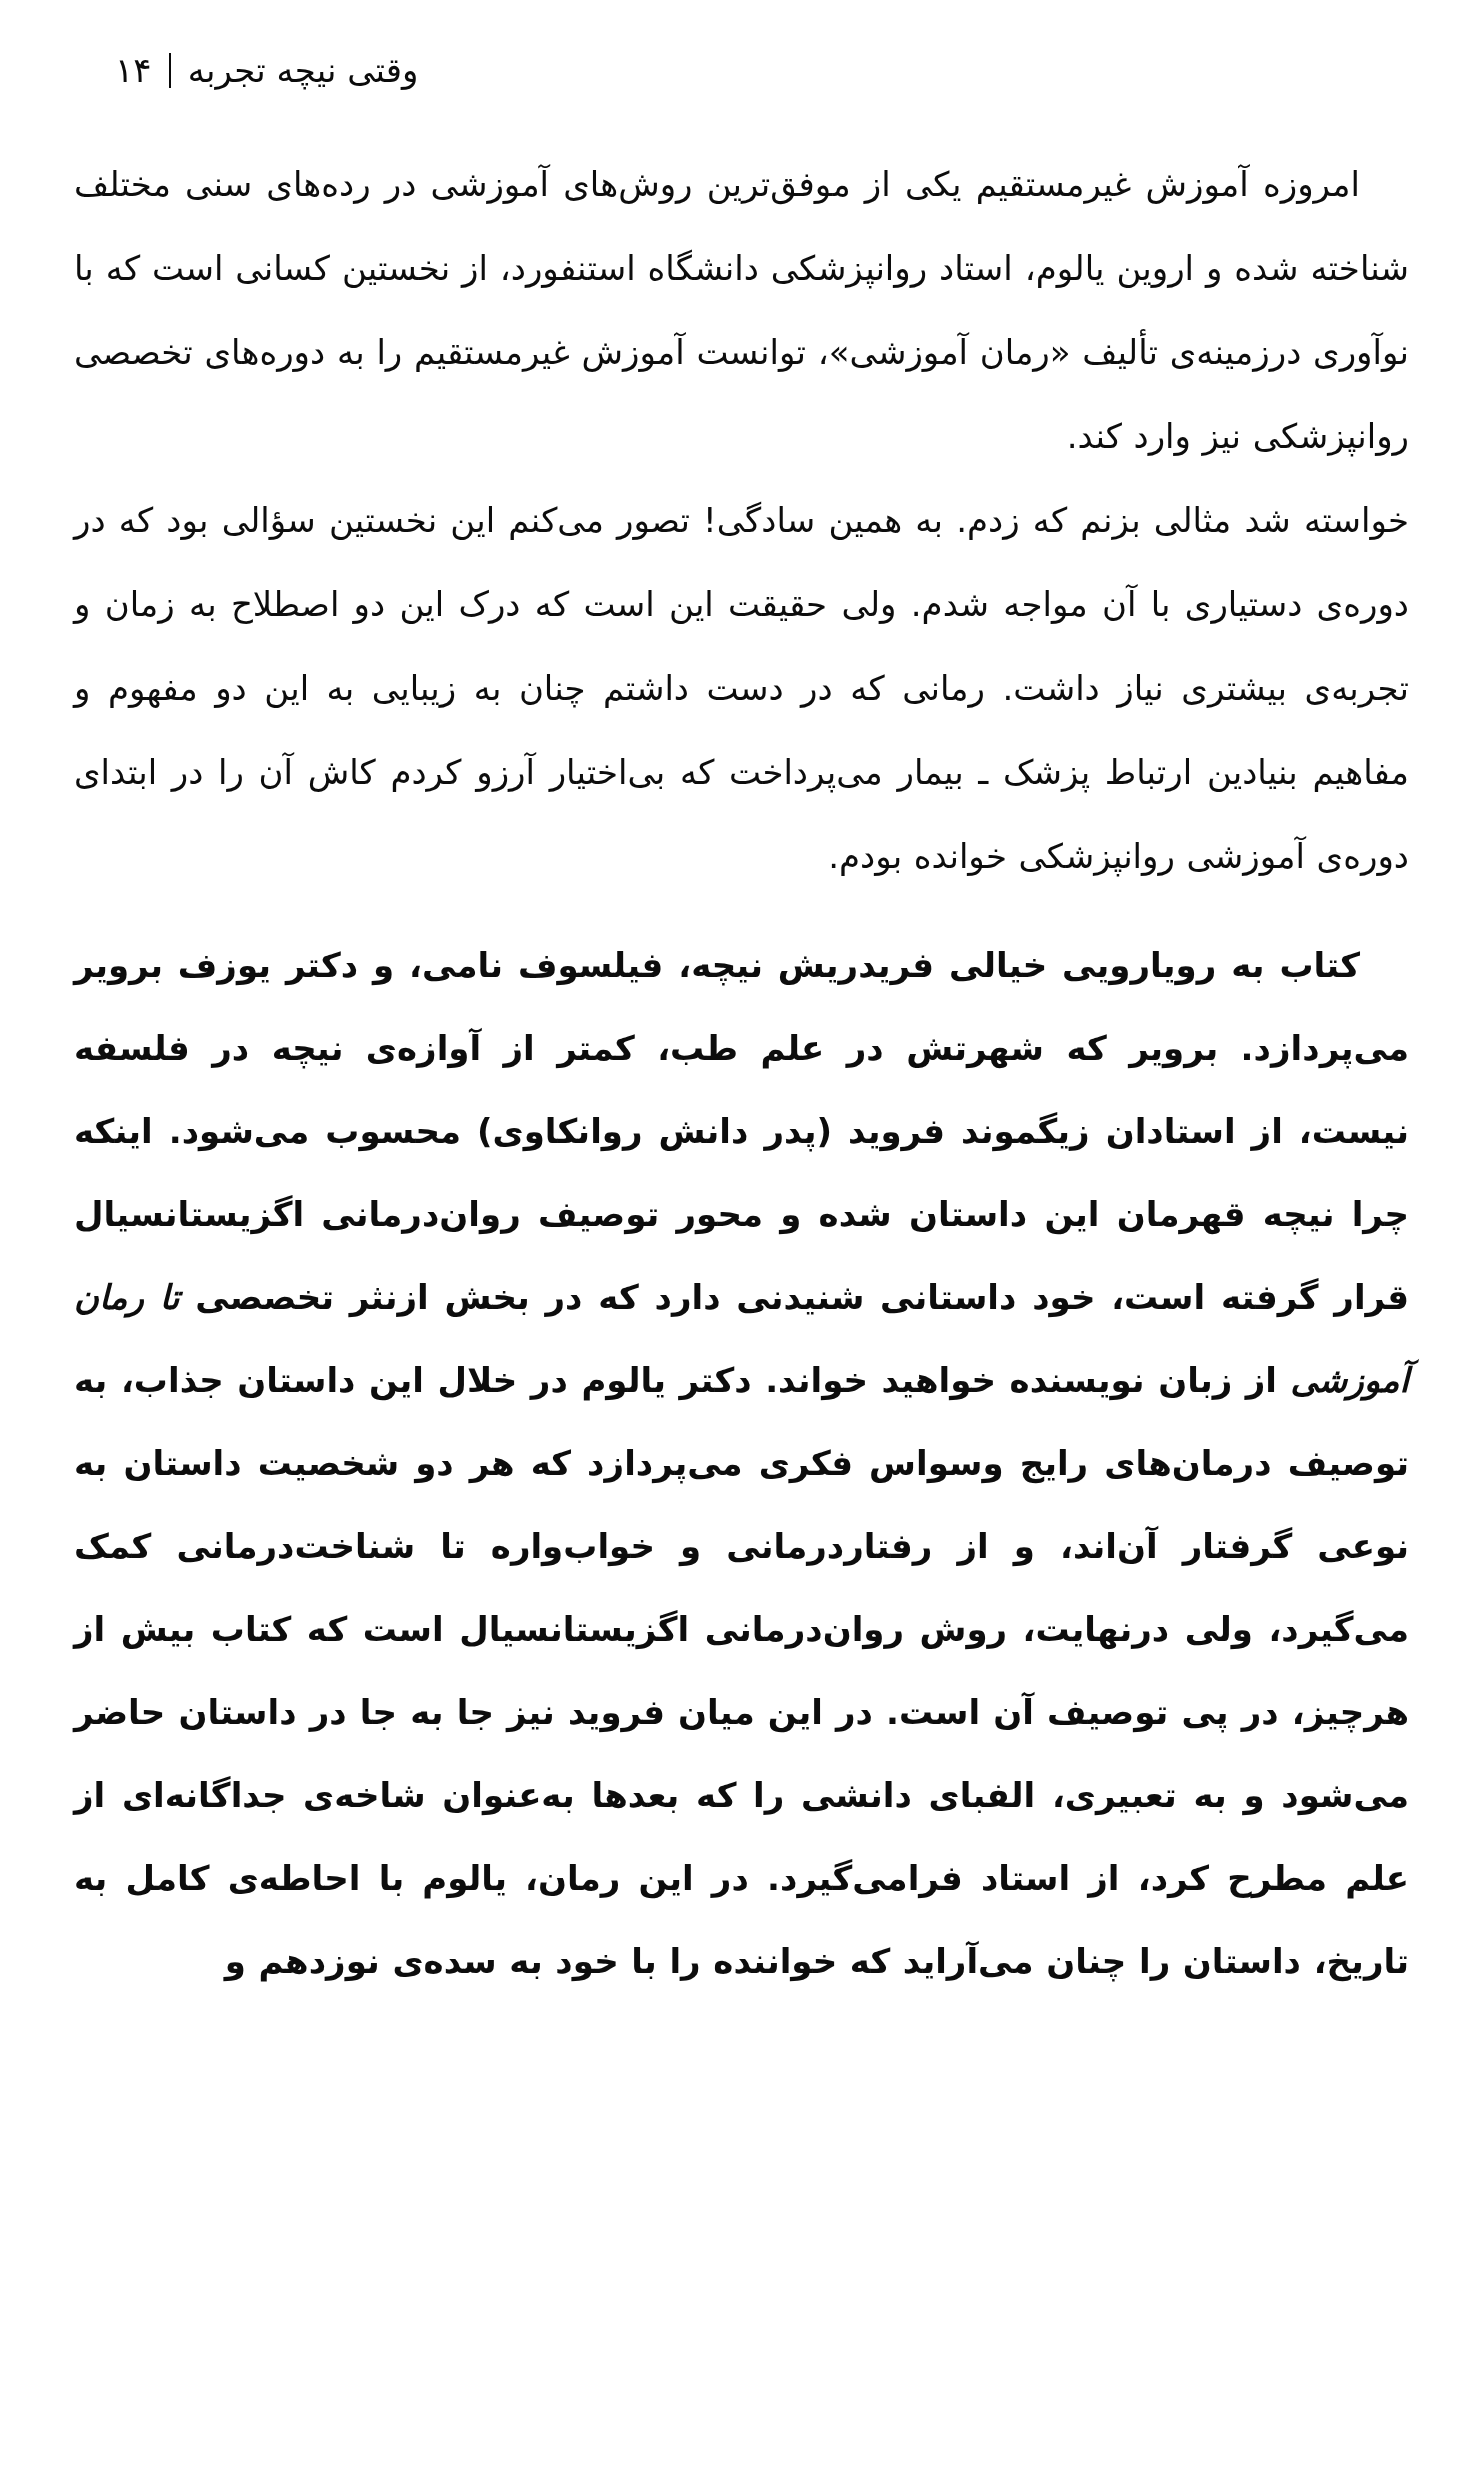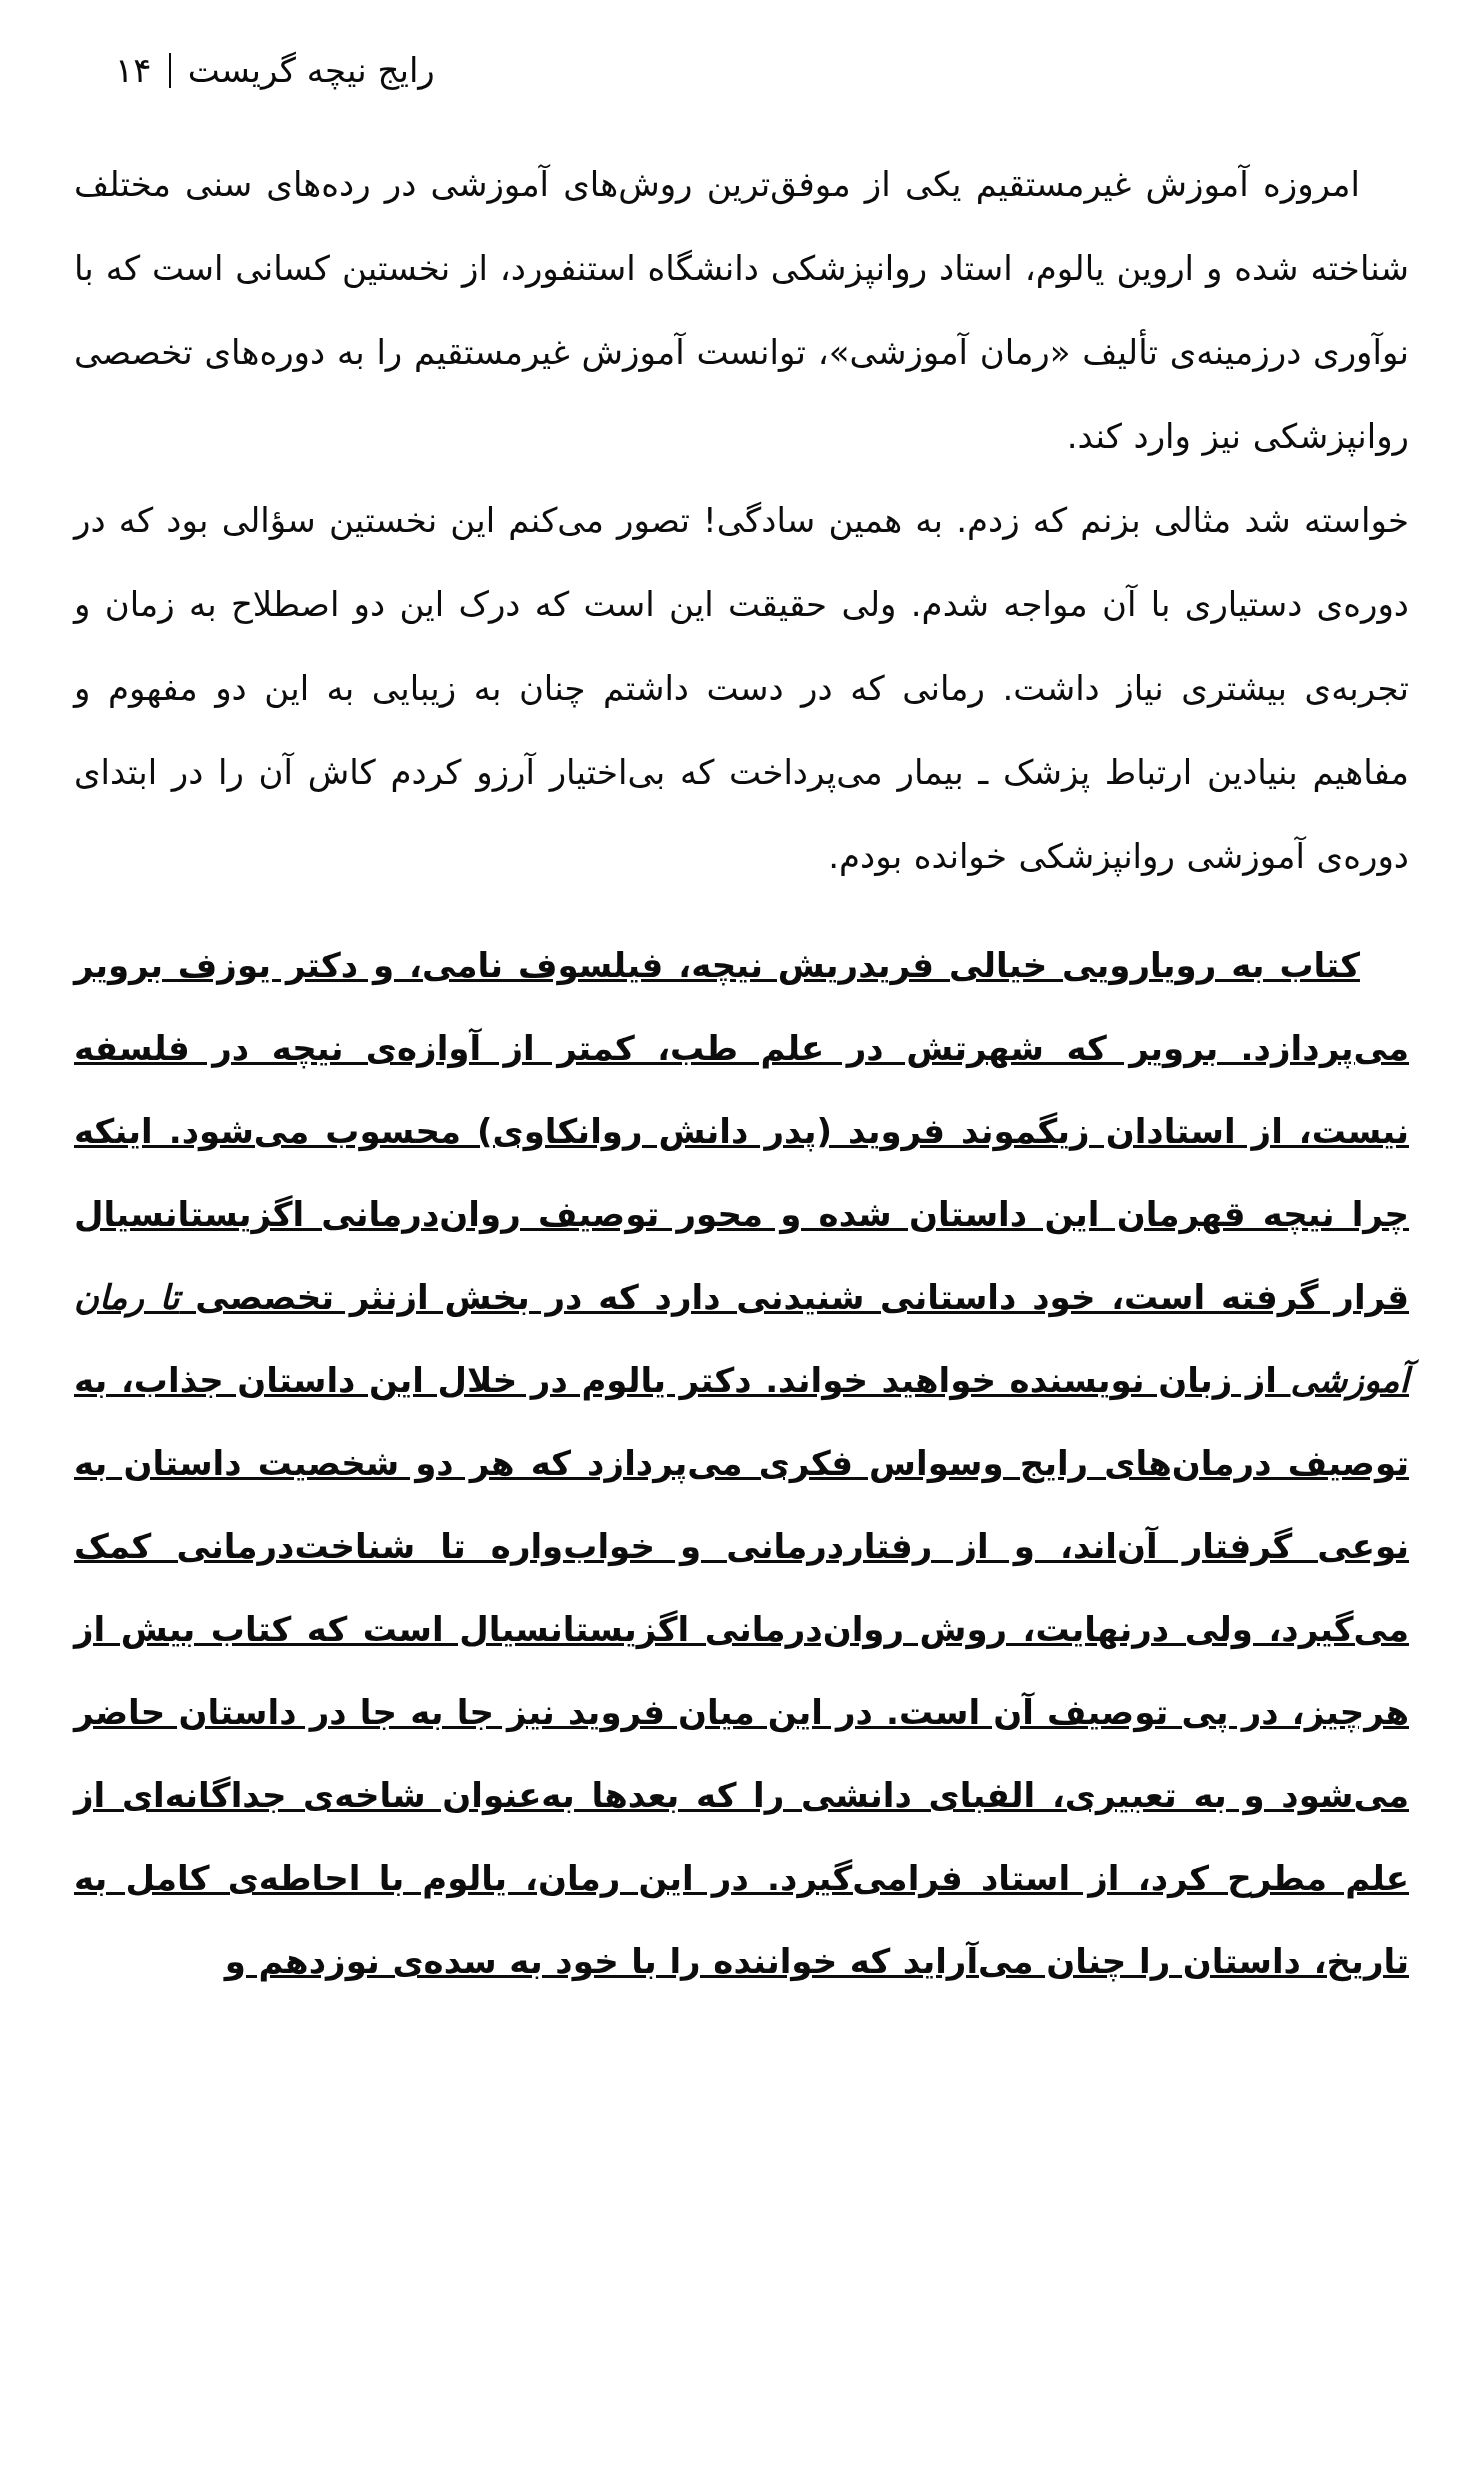--- a/index.html
+++ b/index.html
@@ -90,35 +90,34 @@
   }
 
   p.para.spaced-before {
     margin-top: 26px;
   }
 
   p.para.bold {
     font-weight: 700;
     line-height: 83px;
     letter-spacing: -0.2px;
-    text-decoration: underline;
   }
 
   p.para.bold em {
     font-style: italic;
     font-weight: 700;
   }
 </style>
 </head>
 <body>
 
 <div class="page">
 
   <div class="page-header">
-    <span class="header-title">رایج نیچه گریست</span>
+    <span class="header-title">وقتی نیچه تجربه</span>
     <span class="header-divider"></span>
     <span class="header-page-number">۱۴</span>
   </div>
 
   <div class="text-column">
 
     <p class="para indent">امروزه آموزش غیرمستقیم یکی از موفق‌ترین روش‌های آموزشی در رده‌های سنی مختلف شناخته شده و اروین یالوم، استاد روانپزشکی دانشگاه استنفورد، از نخستین کسانی است که با نوآوری درزمینه‌ی تألیف «رمان آموزشی»، توانست آموزش غیرمستقیم را به دوره‌های تخصصی روانپزشکی نیز وارد کند.</p>
 
     <p class="para">خواسته شد مثالی بزنم که زدم. به همین سادگی! تصور می‌کنم این نخستین سؤالی بود که در دوره‌ی دستیاری با آن مواجه شدم. ولی حقیقت این است که درک این دو اصطلاح به زمان و تجربه‌ی بیشتری نیاز داشت. رمانی که در دست داشتم چنان به زیبایی به این دو مفهوم و مفاهیم بنیادین ارتباط پزشک ـ بیمار می‌پرداخت که بی‌اختیار آرزو کردم کاش آن را در ابتدای دوره‌ی آموزشی روانپزشکی خوانده بودم.</p>
 

